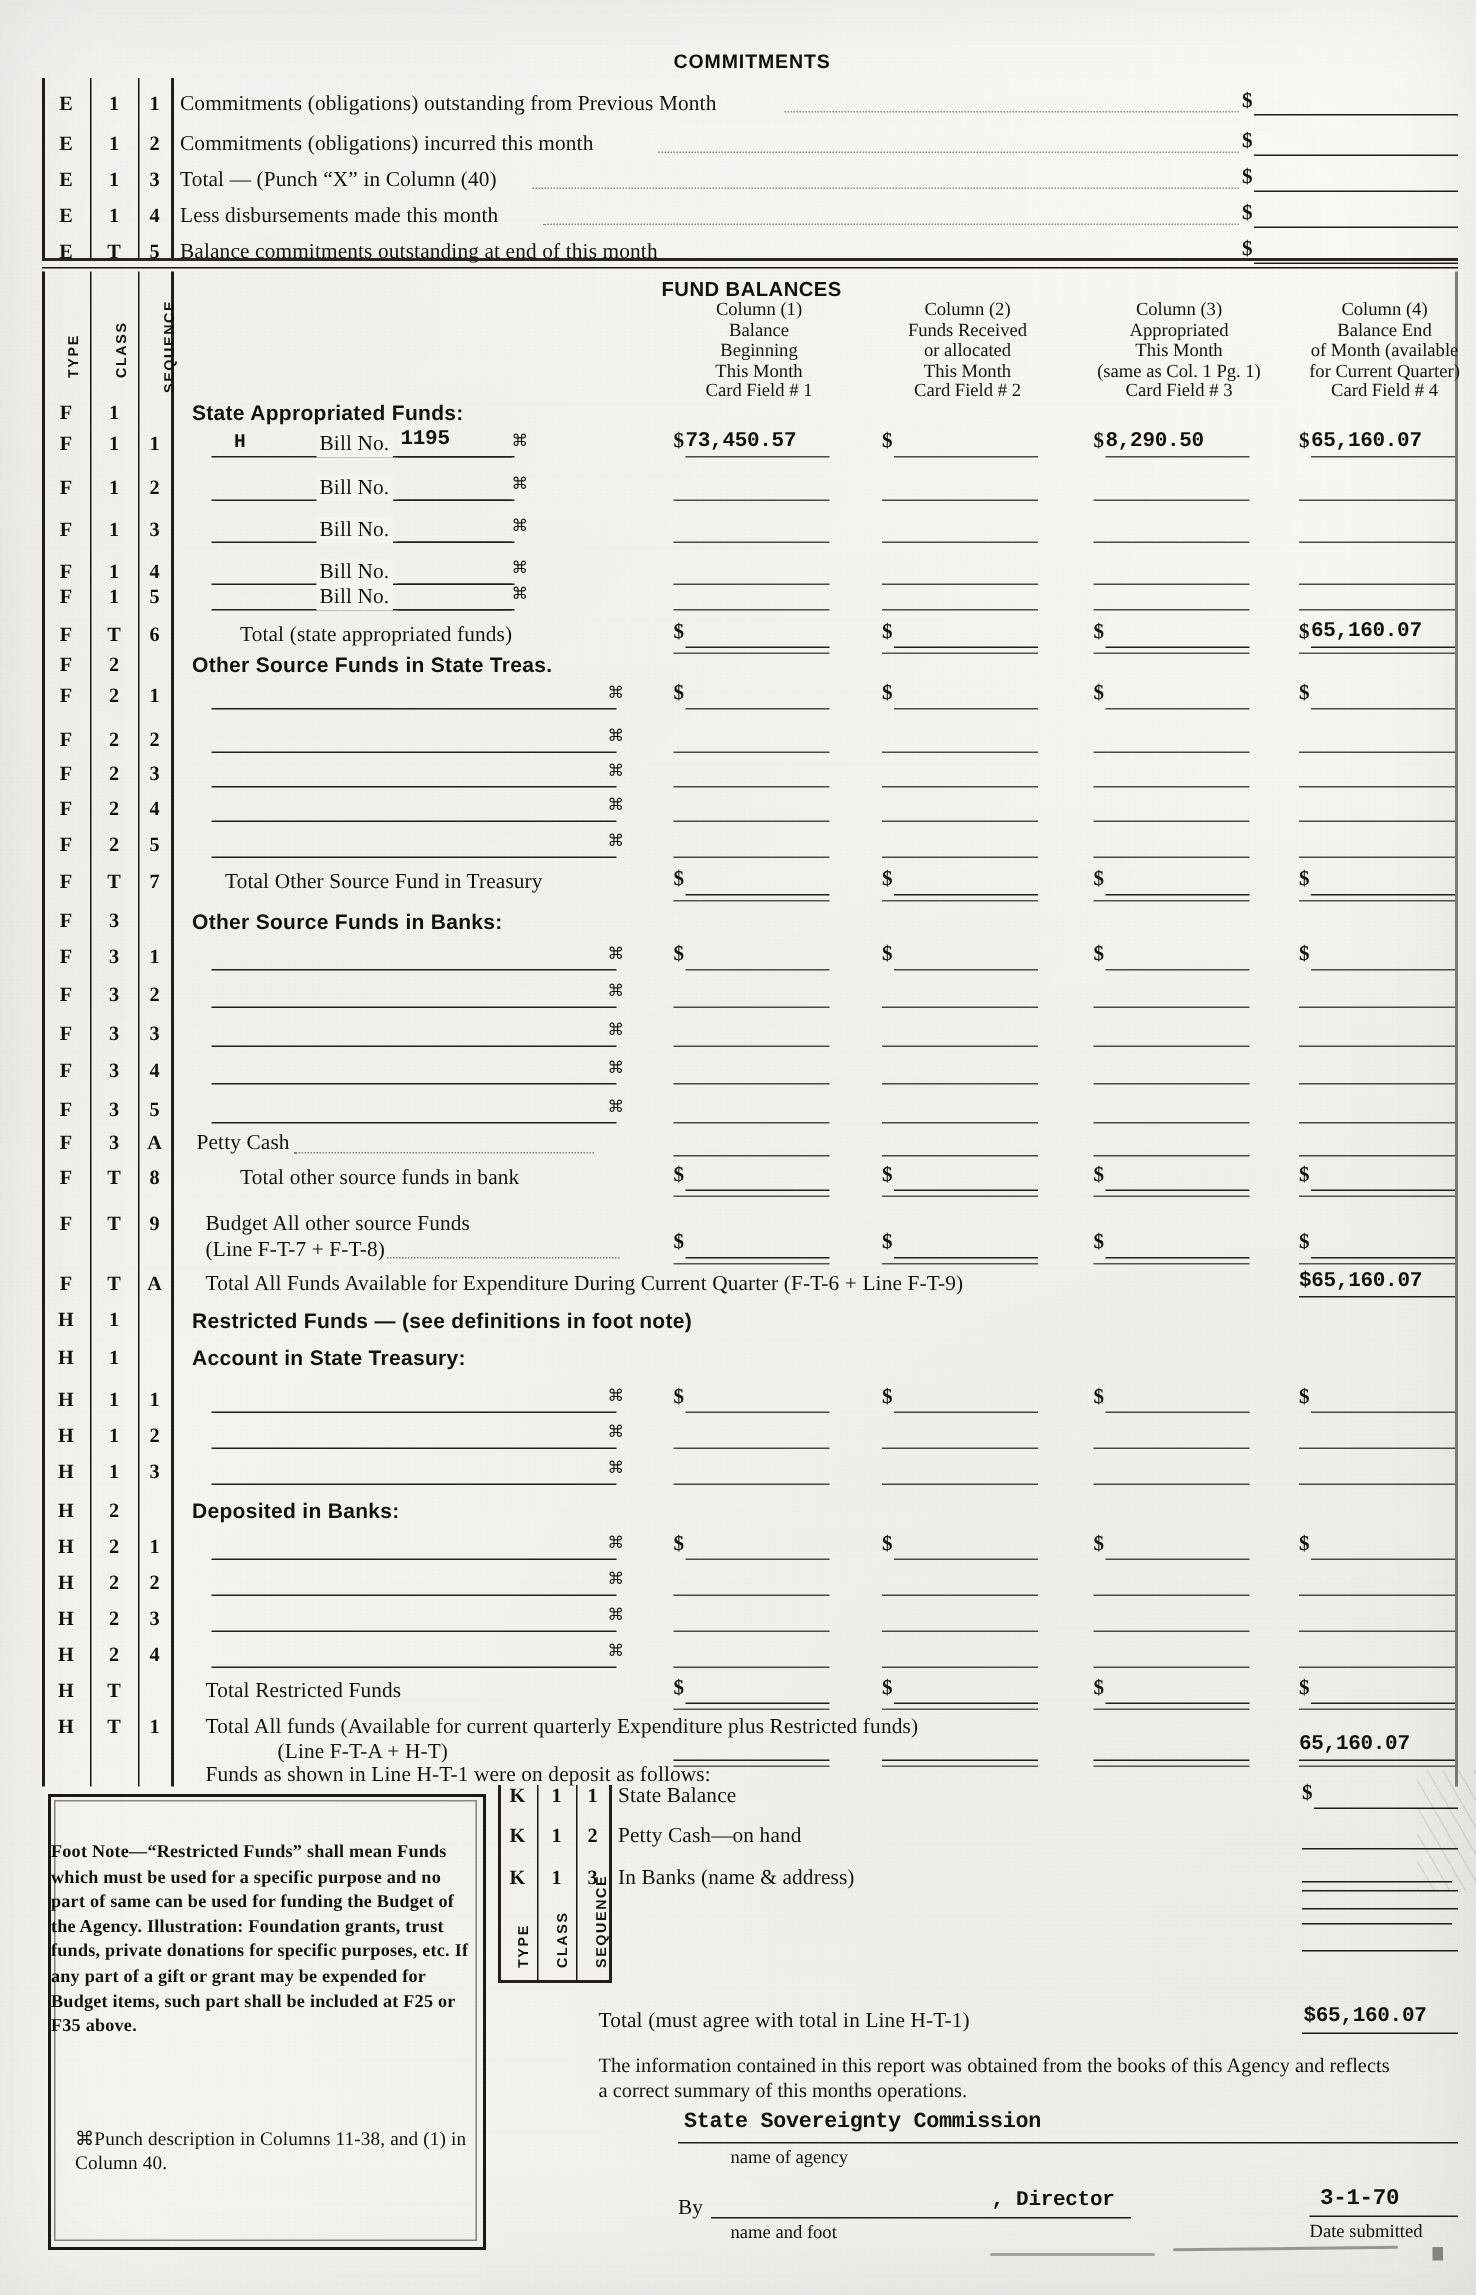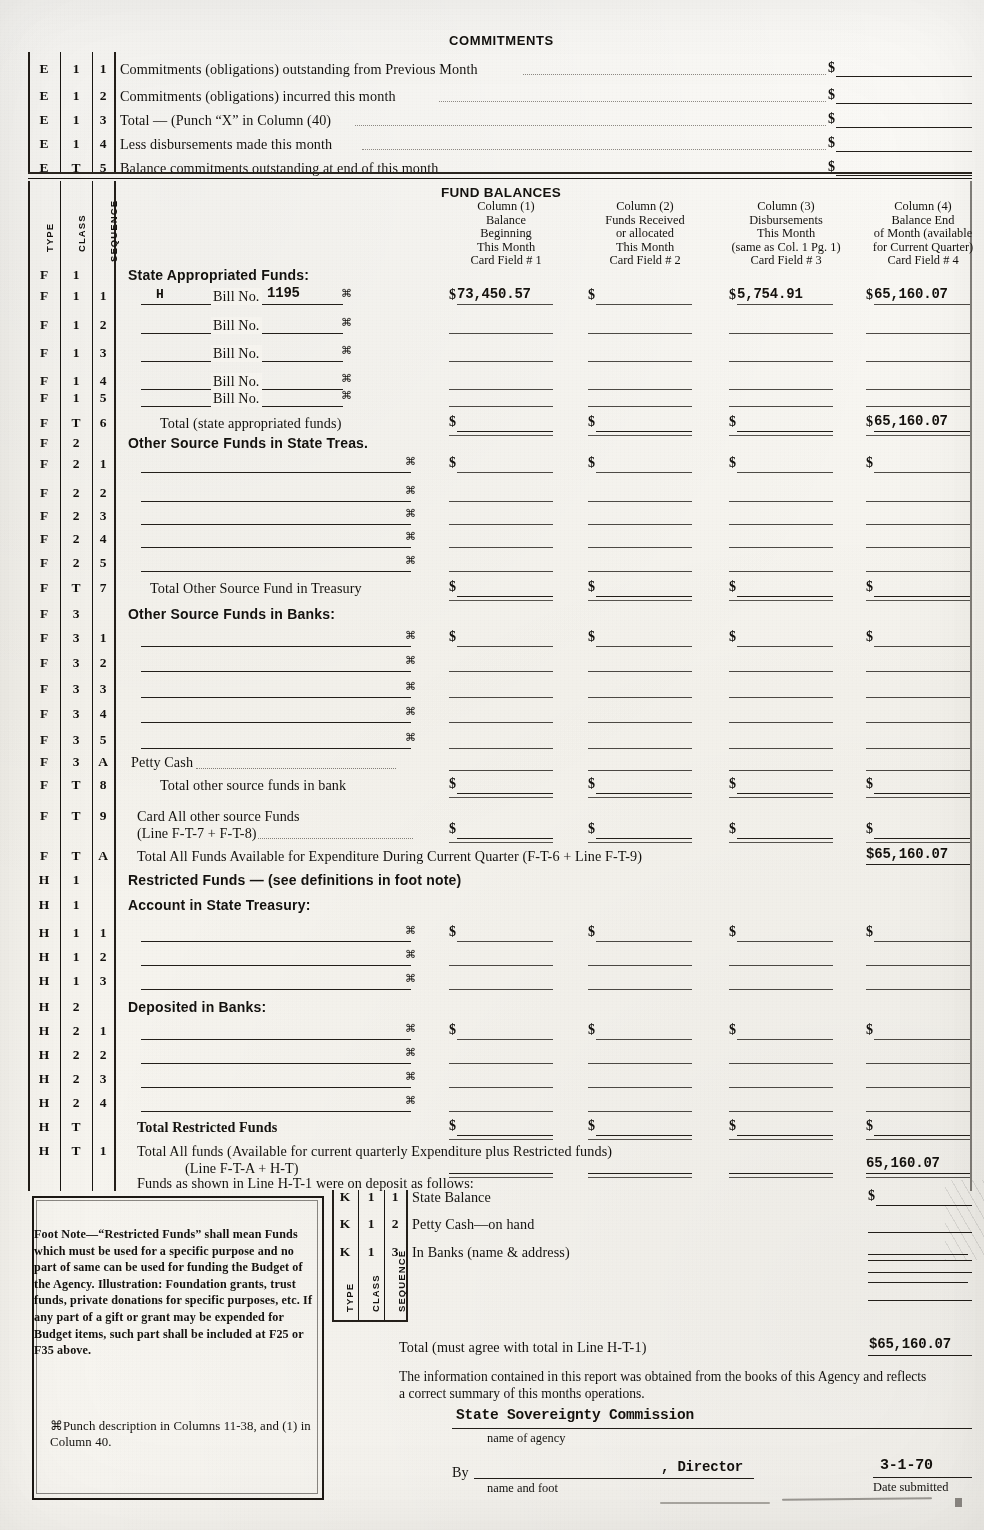--- a/index.html
+++ b/index.html
@@ -150,21 +150,21 @@
       </div>
       <div class="colhead" style="left:572px;top:200px;width:146px;">
         <div>Column (2)</div>
         <div>Funds Received</div>
         <div>or allocated</div>
         <div>This Month</div>
         <div>Card Field # 2</div>
       </div>
       <div class="colhead" style="left:713px;top:200px;width:146px;">
         <div>Column (3)</div>
-        <div>Disbursements</div>
+        <div>Appropriated</div>
         <div>This Month</div>
         <div>(same as Col. 1 Pg. 1)</div>
         <div>Card Field # 3</div>
       </div>
       <div class="colhead" style="left:850px;top:200px;width:146px;">
         <div>Column (4)</div>
         <div>Balance End</div>
         <div>of Month (available</div>
         <div>for Current Quarter)</div>
         <div>Card Field # 4</div>
@@ -194,21 +194,21 @@
       <div class="txt" style="left:341px;top:287px;font-size:11px;">⌘</div>
       <div class="hand sm" style="left:156px;top:287px;">H</div>
       <div class="hand" style="left:267px;top:285px;">1195</div>
       <div class="dol" style="left:449px;top:287px;">$</div>
       <div class="hline" style="left:457px;top:304px;width:96px;opacity:.8;"></div>
       <div class="hand" style="left:457px;top:286px;">73,450.57</div>
       <div class="dol" style="left:588px;top:287px;">$</div>
       <div class="hline" style="left:596px;top:304px;width:96px;opacity:.8;"></div>
       <div class="dol" style="left:729px;top:287px;">$</div>
       <div class="hline" style="left:737px;top:304px;width:96px;opacity:.8;"></div>
-      <div class="hand" style="left:737px;top:286px;">5,754.91</div>
+      <div class="hand" style="left:737px;top:286px;">8,290.50</div>
       <div class="dol" style="left:866px;top:287px;">$</div>
       <div class="hline" style="left:874px;top:304px;width:96px;opacity:.8;"></div>
       <div class="hand" style="left:874px;top:286px;">65,160.07</div>
       <div class="code" style="left:28px;top:317px;width:32px;">F</div>
       <div class="code" style="left:60px;top:317px;width:32px;">1</div>
       <div class="code" style="left:92px;top:317px;width:22px;">2</div>
       <div class="hline" style="left:141px;top:333px;width:200px;"></div>
       <div class="txt" style="left:211px;top:317px;background:#f6f4ef;padding:0 2px;">Bill No.</div>
       <div class="hline" style="left:265px;top:333px;width:78px;"></div>
       <div class="txt" style="left:341px;top:316px;font-size:11px;">⌘</div>
@@ -407,21 +407,21 @@
       <div class="hline" style="left:588px;top:797px;width:104px;opacity:.75;"></div>
       <div class="dol" style="left:729px;top:776px;">$</div>
       <div class="hline" style="left:737px;top:793px;width:96px;border-bottom-width:1px;"></div>
       <div class="hline" style="left:729px;top:797px;width:104px;opacity:.75;"></div>
       <div class="dol" style="left:866px;top:776px;">$</div>
       <div class="hline" style="left:874px;top:793px;width:96px;border-bottom-width:1px;"></div>
       <div class="hline" style="left:866px;top:797px;width:104px;opacity:.75;"></div>
       <div class="code" style="left:28px;top:808px;width:32px;">F</div>
       <div class="code" style="left:60px;top:808px;width:32px;">T</div>
       <div class="code" style="left:92px;top:808px;width:22px;">9</div>
-      <div class="txt" style="left:137px;top:808px;">Card All other source Funds</div>
+      <div class="txt" style="left:137px;top:808px;">Budget All other source Funds</div>
       <div class="txt" style="left:137px;top:825px;">(Line F-T-7 + F-T-8)</div>
       <div class="dline" style="left:258px;top:838px;width:155px;opacity:.6;"></div>
       <div class="dol" style="left:449px;top:821px;">$</div>
       <div class="hline" style="left:457px;top:838px;width:96px;border-bottom-width:1px;"></div>
       <div class="hline" style="left:449px;top:842px;width:104px;opacity:.75;"></div>
       <div class="dol" style="left:588px;top:821px;">$</div>
       <div class="hline" style="left:596px;top:838px;width:96px;border-bottom-width:1px;"></div>
       <div class="hline" style="left:588px;top:842px;width:104px;opacity:.75;"></div>
       <div class="dol" style="left:729px;top:821px;">$</div>
       <div class="hline" style="left:737px;top:838px;width:96px;border-bottom-width:1px;"></div>
@@ -510,21 +510,21 @@
       <div class="code" style="left:60px;top:1095px;width:32px;">2</div>
       <div class="code" style="left:92px;top:1095px;width:22px;">4</div>
       <div class="hline" style="left:141px;top:1111px;width:270px;"></div>
       <div class="txt" style="left:405px;top:1094px;font-size:11px;">⌘</div>
       <div class="hline" style="left:449px;top:1111px;width:104px;opacity:.8;"></div>
       <div class="hline" style="left:588px;top:1111px;width:104px;opacity:.8;"></div>
       <div class="hline" style="left:729px;top:1111px;width:104px;opacity:.8;"></div>
       <div class="hline" style="left:866px;top:1111px;width:104px;opacity:.8;"></div>
       <div class="code" style="left:28px;top:1119px;width:32px;">H</div>
       <div class="code" style="left:60px;top:1119px;width:32px;">T</div>
-      <div class="txt" style="left:137px;top:1119px;font-weight:bold;">Total Restricted Funds</div>
+      <div class="txt" style="left:137px;top:1119px;">Total Restricted Funds</div>
       <div class="dol" style="left:449px;top:1118px;">$</div>
       <div class="hline" style="left:457px;top:1135px;width:96px;border-bottom-width:1px;"></div>
       <div class="hline" style="left:449px;top:1139px;width:104px;opacity:.75;"></div>
       <div class="dol" style="left:588px;top:1118px;">$</div>
       <div class="hline" style="left:596px;top:1135px;width:96px;border-bottom-width:1px;"></div>
       <div class="hline" style="left:588px;top:1139px;width:104px;opacity:.75;"></div>
       <div class="dol" style="left:729px;top:1118px;">$</div>
       <div class="hline" style="left:737px;top:1135px;width:96px;border-bottom-width:1px;"></div>
       <div class="hline" style="left:729px;top:1139px;width:104px;opacity:.75;"></div>
       <div class="dol" style="left:866px;top:1118px;">$</div>

